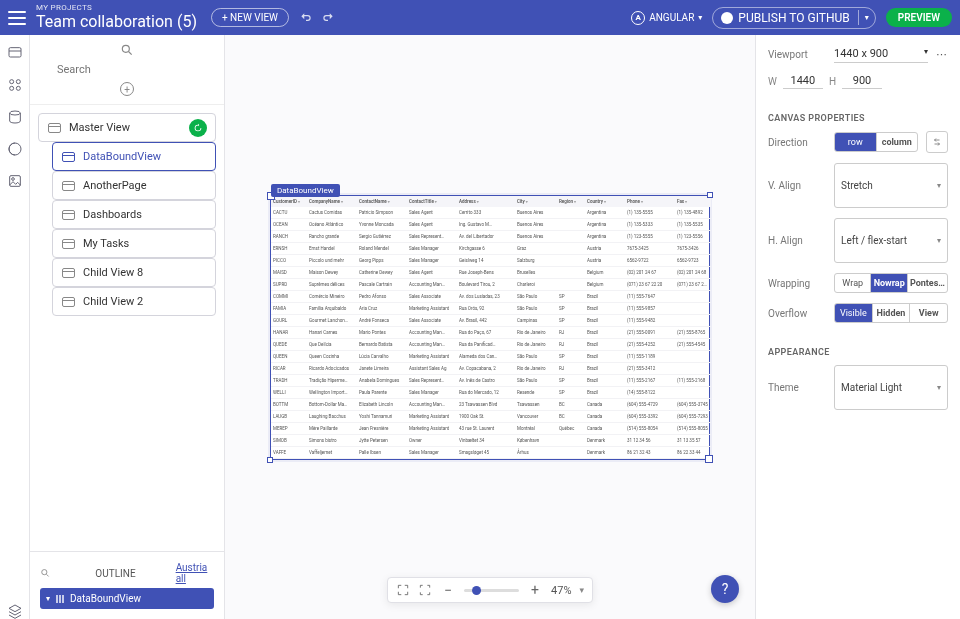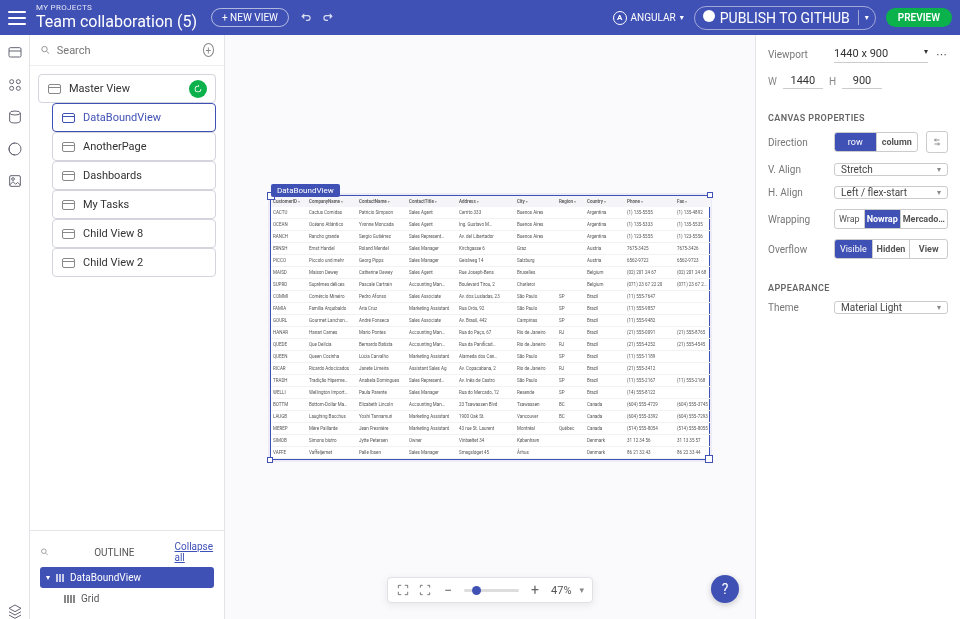--- a/index.html
+++ b/index.html
@@ -10,32 +10,32 @@
 .proj-meta { display: flex; flex-direction: column; line-height: 1.1; }
 .proj-meta .small { font-size: 8px; opacity: .85; letter-spacing: .3px; }
 .proj-meta .name { font-size: 16px; font-weight: 400; }
 .new-view { margin-left: 14px; border: 1px solid rgba(255,255,255,.6); background: transparent; color: #fff; font-size: 10px; border-radius: 12px; padding: 3px 10px; cursor: pointer; }
 .undo-redo { margin-left: 10px; display: flex; gap: 8px; opacity: .8; }
 .undo-redo svg { width: 14px; height: 14px; fill: #fff; }
 .top-right { margin-left: auto; display: flex; align-items: center; gap: 10px; }
 .fw-pill { display: flex; align-items: center; gap: 4px; font-size: 10px; cursor: pointer; }
 .circ { width: 14px; height: 14px; border-radius: 50%; border: 1.5px solid #fff; display: flex; align-items: center; justify-content: center; font-size: 8px; font-weight: 700; }
 .gh-btn { display: flex; align-items: center; border: 1px solid rgba(255,255,255,.5); border-radius: 12px; overflow: hidden; }
-.gh-btn .main { display: flex; gap: 5px; font-size: 14px; padding: 3px 8px; cursor: pointer; }
+.gh-btn .main { display: flex; align-items: center; gap: 5px; font-size: 12px; padding: 3px 8px; cursor: pointer; }
 .gh-btn .chev { border-left: 1px solid rgba(255,255,255,.5); padding: 3px 6px; cursor: pointer; font-size: 8px; }
 .gh-icon { width: 12px; height: 12px; border-radius: 50%; background: #fff; position: relative; }
 .preview { background: #0BB14A; color: #fff; border: none; border-radius: 12px; padding: 4px 12px; font-size: 10px; font-weight: 600; cursor: pointer; }
 
 .main { flex: 1; display: flex; overflow: hidden; }
 .narrow-rail { width: 30px; border-right: 1px solid #e4e4e8; display: flex; flex-direction: column; align-items: center; padding-top: 10px; gap: 16px; }
 .narrow-rail svg { width: 16px; height: 16px; stroke: #656575; fill: none; stroke-width: 1.5; cursor: pointer; }
 .rail-spacer { flex: 1; }
 
 .left-panel { width: 195px; border-right: 1px solid #e4e4e8; display: flex; flex-direction: column; }
-.search-row { display: flex; align-items: center; padding: 8px 10px; gap: 6px; border-bottom: 1px solid #eee; }
+.search-row { display: flex; align-items: center; padding: 8px 10px; gap: 6px; border-bottom: 1px solid #eee; flex-direction: column; }
 .search-row svg { width: 14px; height: 14px; stroke: #888; fill: none; stroke-width: 2; }
 .search-row input { flex: 1; border: none; outline: none; font-size: 11px; color: #555; }
 .add-btn { width: 14px; height: 14px; border: 1.5px solid #888; border-radius: 50%; display: flex; align-items: center; justify-content: center; font-size: 10px; color: #888; cursor: pointer; }
 
 .views-tree { padding: 8px 8px 4px 8px; }
 .view-item { display: flex; align-items: center; gap: 8px; border: 1px solid #d4d4dc; border-radius: 4px; padding: 7px 9px; font-size: 11px; color: #333; cursor: pointer; position: relative; }
 .view-item.child { margin-left: 14px; }
 .view-item.selected { border-color: #4051B5; color: #4051B5; }
 .view-icon { width: 13px; height: 10px; border: 1.5px solid #888; border-radius: 2px; position: relative; }
 .view-icon::before { content: ""; position: absolute; top: 2px; left: 0; right: 0; height: 1.5px; background: #888; }
@@ -84,21 +84,21 @@
 .wh-row { display: flex; align-items: center; gap: 6px; }
 .wh-row .lbl { font-size: 10px; color: #888; }
 .wh-row .val { border-bottom: 1px solid #ccc; padding: 1px 4px; font-size: 11px; color: #333; width: 40px; text-align: center; }
 .sec-head { font-size: 9px; font-weight: 600; letter-spacing: .4px; color: #666; margin: 24px 0 8px; }
 .seg-group { display: flex; border: 1px solid #ccc; border-radius: 3px; overflow: hidden; flex: 1; justify-content: flex-end; }
 .seg { flex: 1; text-align: center; padding: 4px 2px; font-size: 9px; cursor: pointer; color: #555; }
 .seg.active { background: #4051B5; color: #fff; }
 .seg.sep { border-left: 1px solid #ccc; font-weight: bold; }
 .swap-btn { width: 22px; height: 22px; border: 1px solid #ccc; border-radius: 3px; display: flex; align-items: center; justify-content: center; cursor: pointer; }
 .swap-btn svg { width: 12px; height: 12px; stroke: #666; fill: none; stroke-width: 1.5; }
-.sel { flex: 1; border: 1px solid #ccc; border-radius: 3px; padding: 0 6px; font-size: 10px; color: #444; cursor: pointer; display: flex; justify-content: space-between; align-items: center; }
+.sel { flex: 1; border: 1px solid #ccc; border-radius: 3px; padding: 16px 6px; font-size: 10px; color: #444; cursor: pointer; display: flex; justify-content: space-between; align-items: center; }
 .sel::after { content: "▾"; font-size: 8px; color: #888; }
 </style>
 </head>
 <body>
 
 <div class="topbar">
   <div class="hamburger">
       <span></span>
       <span></span>
       <span></span>
@@ -213,39 +213,30 @@
           </div>
         </div>
     </div>
     <div class="outline-sec">
       <div class="outline-head">
         <svg viewBox="0 0 24 24">
             <circle cx="10" cy="10" r="6"></circle>
             <path d="M20 20l-5-5"></path>
           </svg>
         <span>OUTLINE</span>
-        <span class="collapse-all">Collapse all</span>
+        <span class="collapse-all">Austria all</span>
       </div>
       <div class="outline-node active">
         <span class="tri">▾</span>
         <span class="grid-glyph">
             <span></span>
             <span></span>
             <span></span>
           </span>
         <span>DataBoundView</span>
-      </div>
-      <div class="outline-sub">
-        <span class="grid-glyph">
-            <span></span>
-            <span></span>
-            <span></span>
-            <span></span>
-          </span>
-        <span>Grid</span>
       </div>
     </div>
   </div>
 
   <div class="canvas">
     <div class="canvas-inner">
       <div class="artboard">
         <span class="handle-tr"></span>
           <span class="handle-bl"></span>
         <div class="art-title">DataBoundView</div>
@@ -527,21 +518,21 @@
       <span class="prop-label">H. Align</span>
       <div class="sel">
           <span>Left / flex-start</span>
         </div>
     </div>
     <div class="prop-row">
       <span class="prop-label">Wrapping</span>
       <div class="seg-group">
         <div class="seg">Wrap</div>
         <div class="seg sep active">Nowrap</div>
-        <div class="seg sep">Mercado…</div>
+        <div class="seg sep">Pontes…</div>
       </div>
     </div>
     <div class="prop-row">
       <span class="prop-label">Overflow</span>
       <div class="seg-group">
         <div class="seg active">Visible</div>
         <div class="seg sep">Hidden</div>
         <div class="seg sep">View</div>
       </div>
     </div>

